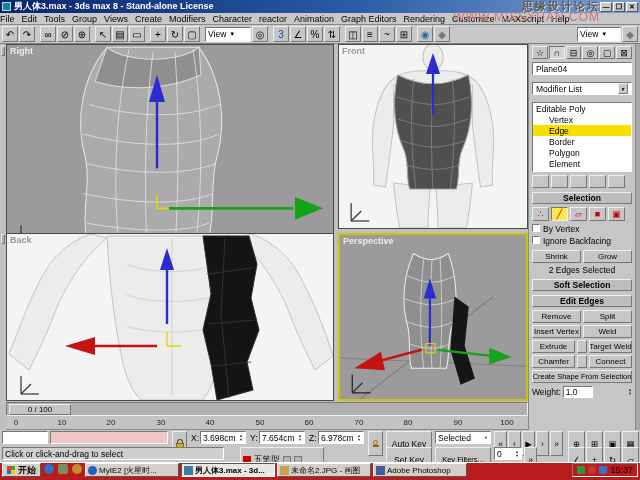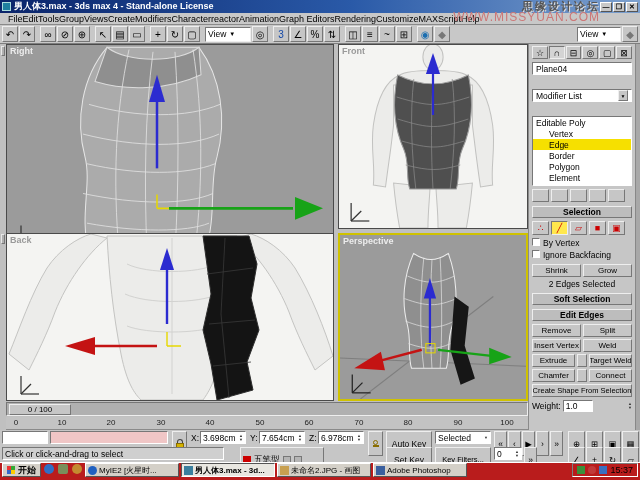--- a/index.html
+++ b/index.html
@@ -9,21 +9,21 @@
 
 .titlebar{left:0;top:0;width:640px;height:13px;background:linear-gradient(90deg,#0a246a,#2a5aa8 55%,#7da1cf);color:#fff;display:flex;align-items:center;padding:0 2px;font-weight:bold;z-index:5}
 .app-icon{width:9px;height:9px;background:#1f7f9f;border:1px solid #aadddd;margin-right:3px;flex:none}
 .tb-btns{margin-left:auto;display:flex;gap:1px}
 .tb-btn{width:12px;height:10px;font-size:7px;line-height:8px;text-align:center;color:#000;background:#c8c8c8;border:1px solid;border-color:#fff #555 #555 #fff}
 
 .watermark{right:40px;top:1px;text-align:right;z-index:9;pointer-events:none;line-height:11px}
 .watermark .w1{color:#555;font-size:11px;font-weight:bold;letter-spacing:2px;text-shadow:1px 1px 0 #ddd}
 .watermark .w2{color:#cc7777;font-size:12px;letter-spacing:1px}
 
-.menubar{left:0;top:13px;width:640px;height:12px;background:#c8c8c8;display:flex;align-items:center;gap:0;padding:0 8px;border-bottom:1px solid #8a8a8a;z-index:4}
+.menubar{left:0;top:13px;width:640px;height:12px;background:#c8c8c8;display:flex;align-items:center;gap:7px;padding:0 0;border-bottom:1px solid #8a8a8a;z-index:4}
 .menu-item{white-space:nowrap}
 
 .toolbar{left:0;top:25px;width:640px;height:19px;background:#c8c8c8;display:flex;align-items:center;gap:1px;padding:0 2px;border-bottom:1px solid #7e7e7e;z-index:4}
 .ticon{width:16px;height:16px;flex:none;display:flex;align-items:center;justify-content:center;font-size:10px;background:#c6c6c6;border:1px solid;border-color:#eee #777 #777 #eee;overflow:hidden}
 .tsep{width:3px;height:16px;flex:none}
 .tdrop{height:15px;flex:none;display:flex;align-items:center;background:#fff;border:1px solid;border-color:#777 #eee #eee #777;font-size:8.5px;padding:0 2px;gap:3px}
 .dd-arrow{font-size:6px}
 .spacer{flex:1}
 
 .leftstrip{left:0;top:44px;width:6px;height:358px;background:#c0c0c0}
@@ -62,21 +62,21 @@
 .task-btn.active{border-color:#555 #fff #fff #555;background:#e9e7e1;font-weight:bold}
 .task-ico{width:9px;height:9px;flex:none}
 .tray{margin-left:auto;height:14px;display:flex;align-items:center;gap:3px;padding:0 4px;border:1px solid;border-color:#808080 #fff #fff #808080;font-size:9px;flex:none}
 .tray-ico{width:8px;height:8px;flex:none}
 
 .cpanel{position:absolute;left:528px;top:44px;width:112px;height:386px;background:#c6c6c6;border-left:1px solid #8a8a8a;padding:2px 8px 0 3px;z-index:2}
 .cp-scroll{position:absolute;right:0;top:0;width:5px;height:100%;background:#a8a8a8;border-left:1px solid #888}
 .cp-tabs{display:flex;gap:1px;margin-bottom:3px}
 .cp-tab{width:16px;height:13px;font-size:9px;display:flex;align-items:center;justify-content:center;background:#c6c6c6;border:1px solid;border-color:#eee #777 #777 #eee}
 .cp-tab.active{border-color:#777 #eee #eee #777;background:#d4d4d4}
-.cp-field{height:13px;background:#fff;border:1px solid;border-color:#777 #fff #fff #777;font-size:8.5px;display:flex;align-items:center;padding:0 3px;margin-bottom:14px}
+.cp-field{height:13px;background:#fff;border:1px solid;border-color:#777 #fff #fff #777;font-size:8.5px;display:flex;align-items:center;padding:0 3px;margin-bottom:7px}
 .dd-btn{margin-left:auto;width:10px;height:11px;background:#c6c6c6;border:1px solid;border-color:#eee #777 #777 #eee;font-size:5px;display:flex;align-items:center;justify-content:center}
 .cp-stack{background:#fff;border:1px solid;border-color:#777 #fff #fff #777;height:70px;font-size:8.5px;margin-bottom:3px;overflow:hidden}
 .stack-row{height:11px;display:flex;align-items:center;padding-left:3px;white-space:nowrap}
 .stack-row.sub{padding-left:16px}
 .stack-row.selected{background:#f6e000}
 .cp-stackbtns{display:flex;gap:2px;margin-bottom:4px}
 .cp-sbtn{width:17px;height:13px;background:#c6c6c6;border:1px solid;border-color:#eee #777 #777 #eee;font-size:8px;display:flex;align-items:center;justify-content:center}
 .rollout{height:12px;margin:4px 0 3px;background:#bdbdbd;border:1px solid;border-color:#eee #777 #777 #eee;display:flex;align-items:center;justify-content:center;font-size:8.5px;font-weight:bold}
 .subobj-row{display:flex;gap:2px;margin:1px 0 3px}
 .so-btn{width:17px;height:14px;display:flex;align-items:center;justify-content:center;color:#c00;font-size:9px;background:#c6c6c6;border:1px solid;border-color:#eee #777 #777 #eee}
@@ -88,21 +88,21 @@
 .sqbox{flex:none;width:10px;height:13px;background:#c6c6c6;border:1px solid;border-color:#eee #777 #777 #eee}
 .sel-status{text-align:center;font-size:8.5px;margin:2px 0}
 .weight-row{display:flex;align-items:center;gap:2px;font-size:8.5px;margin-top:3px}
 .wfield{width:30px;height:12px;background:#fff;border:1px solid;border-color:#777 #fff #fff #777;display:flex;align-items:center;padding:0 2px;font-size:8.5px}
 </style>
 </head>
 <body>
 
 <div class="abs titlebar">
   <span class="app-icon"></span>
-  <span>男人体3.max - 3ds max 4 - Stand-alone License</span>
+  <span>男人体3.max - 3ds max 8 - Stand-alone License</span>
   <span class="tb-btns">
     <span class="tb-btn">—</span>
     <span class="tb-btn">❐</span>
     <span class="tb-btn">✕</span>
   </span>
 </div>
 
 <div class="abs watermark">
   <div class="w1">思缘设计论坛</div>
   <div class="w2">WWW.MISSYUAN.COM</div>

